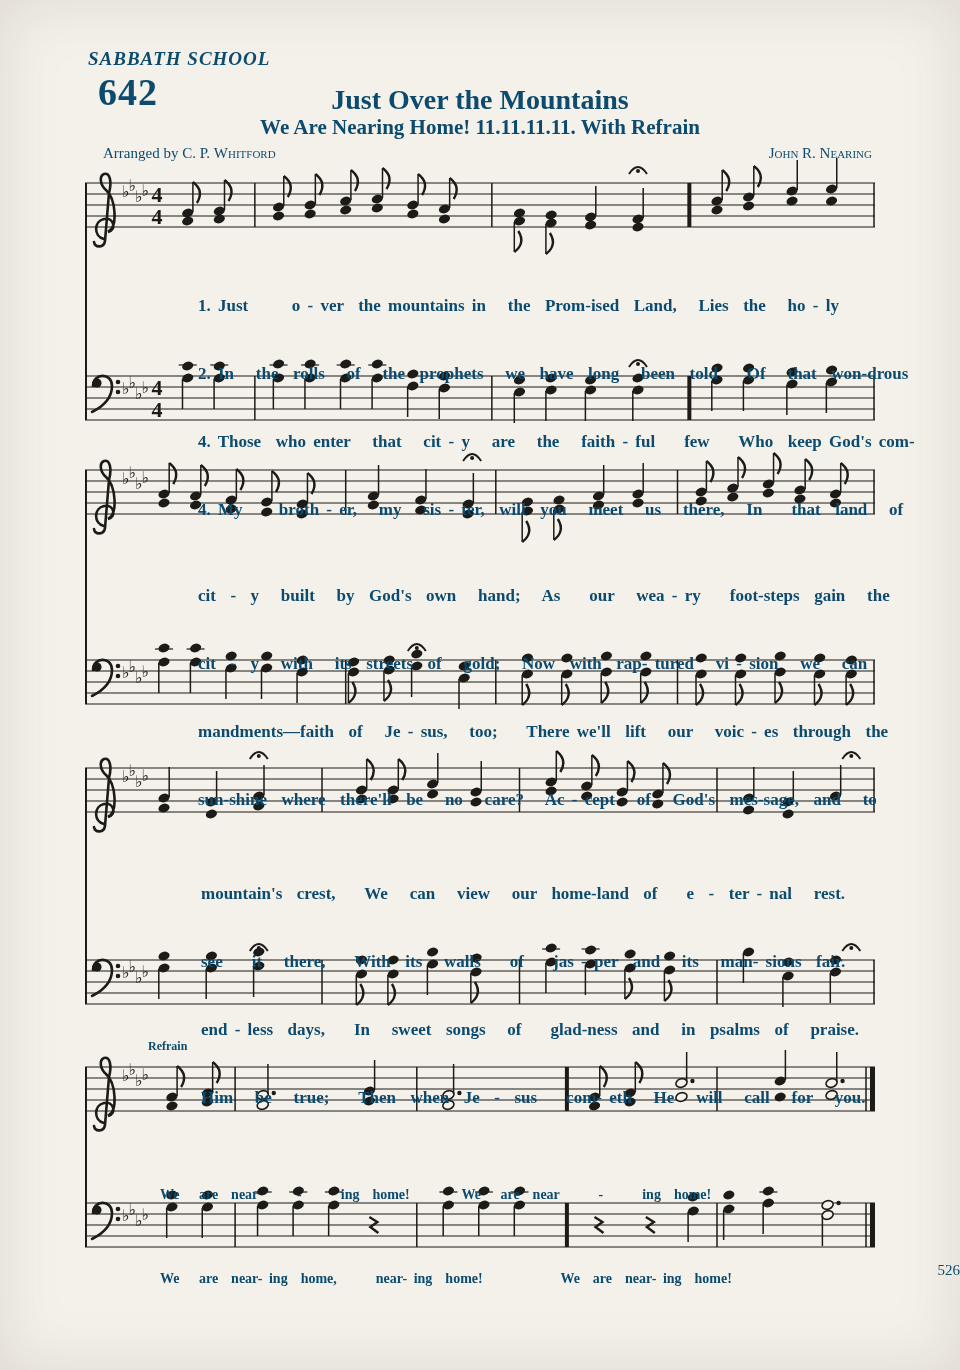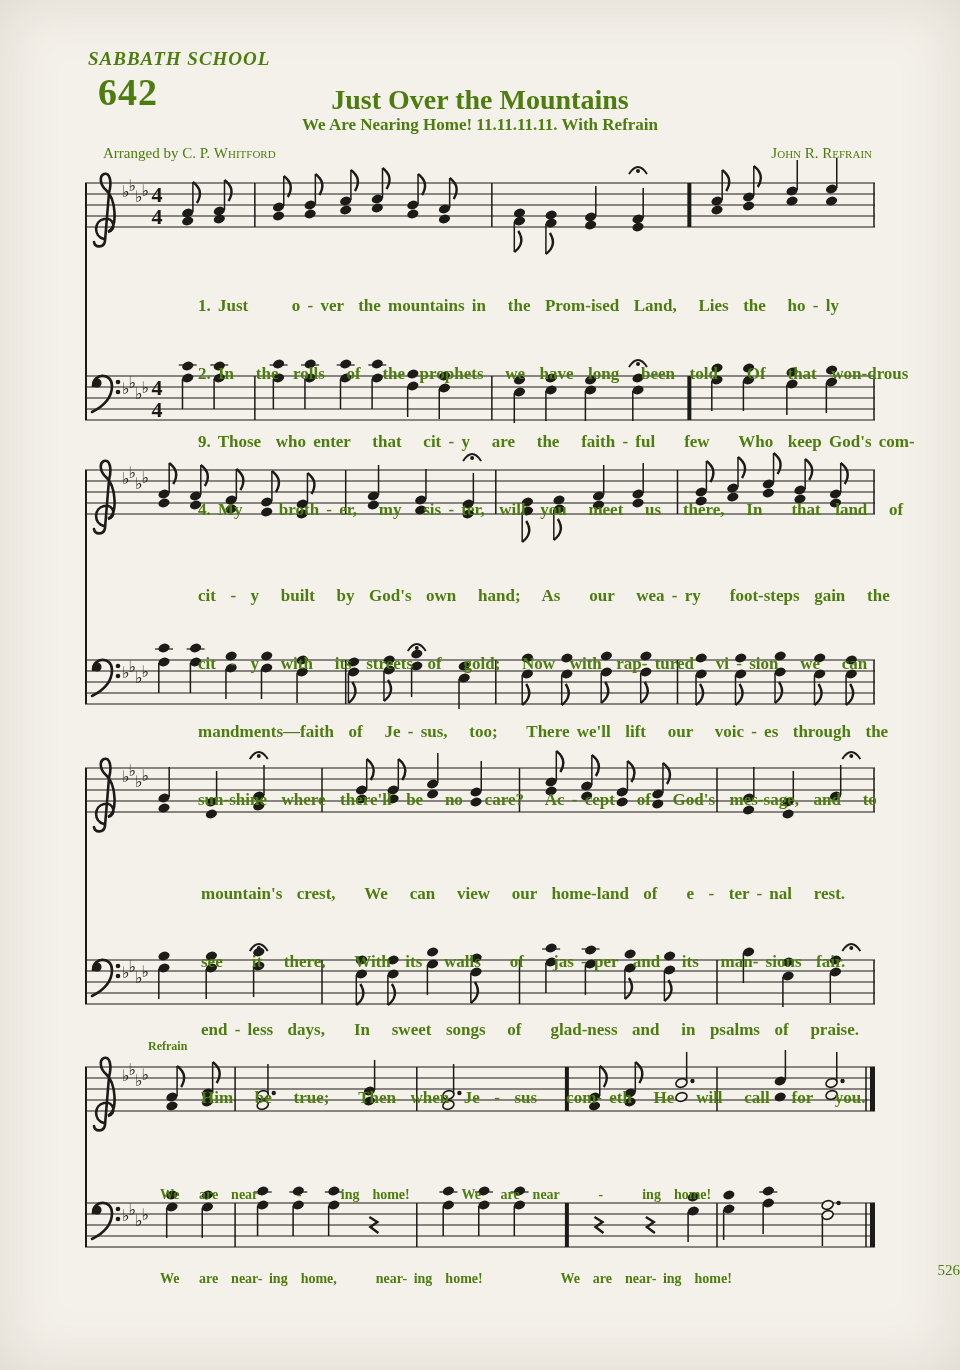--- a/index.html
+++ b/index.html
@@ -1,23 +1,23 @@
 <!DOCTYPE html>
 <html><head>
 <meta charset="utf-8">
 <style>
   html,body{margin:0;padding:0;background:#e8e5de;}
   .page{position:relative;width:960px;height:1370px;background:#f4f1ea;
-        font-family:"Liberation Serif",serif;color:#4d7c0f;overflow:hidden;
+        font-family:"Liberation Serif",serif;color:#0c4a6e;overflow:hidden;
         box-shadow:inset 0 0 60px rgba(120,110,90,.18);}
   .sabbath{position:absolute;left:88px;top:48px;font-style:italic;font-weight:bold;
            font-size:19px;letter-spacing:1px;}
   .hymnno{position:absolute;left:90px;top:70px;font-size:38px;font-weight:bold;letter-spacing:1px;margin-left:8px;}
   .title{position:absolute;left:0;right:0;top:84px;text-align:center;font-weight:bold;font-size:28px;}
-  .subtitle{position:absolute;left:0;right:0;top:115px;text-align:center;font-weight:bold;font-size:17px;}
+  .subtitle{position:absolute;left:0;right:0;top:115px;text-align:center;font-weight:bold;font-size:21px;}
   .attrib{position:absolute;left:103px;right:88px;top:145px;display:flex;
           justify-content:space-between;font-size:15px;gap:8px;}
   .sc{font-variant:small-caps;}
   .staff{position:absolute;left:85px;overflow:visible;}
   .syscon{position:absolute;left:85px;width:2px;background:#1c1b18;}
   .lyrics{position:absolute;left:150px;width:760px;font-weight:bold;font-size:17px;
           line-height:22.6px;white-space:pre;word-spacing:3px;margin-left:48px;}
   .lyrics div{white-space:pre;}
   .refrain-label{position:absolute;left:148px;top:1039px;font-weight:bold;font-size:12px;}
   .refrain-lyrics{position:absolute;left:160px;top:1125px;font-weight:bold;font-size:14px;
@@ -29,21 +29,21 @@
 
 <div class="page">
 
   <div class="sabbath">SABBATH SCHOOL</div>
   <div class="hymnno">642</div>
   <div class="title">Just Over the Mountains</div>
   <div class="subtitle">We Are Nearing Home! 11.11.11.11. With Refrain</div>
 
   <div class="attrib">
     <div><span>Arranged by C. P. </span><span class="sc">Whitford</span></div>
-    <div class="sc">John R. Refrain</div>
+    <div class="sc">John R. Nearing</div>
   </div>
 
   <div class="syscon" style="top:183px;height:237px"></div>
   <div class="syscon" style="top:470px;height:234px"></div>
   <div class="syscon" style="top:768px;height:236px"></div>
   <div class="syscon" style="top:1067px;height:180px"></div>
 
   <svg class="staff" style="top:159px" width="790" height="96" viewBox="0 0 790 96">
       <line x1="0" y1="24" x2="790" y2="24" stroke="#1c1b18" stroke-width="1.1"></line>
       <line x1="0" y1="35" x2="790" y2="35" stroke="#1c1b18" stroke-width="1.1"></line>
@@ -653,21 +653,21 @@
       <line x1="678.15" y1="25" x2="678.15" y2="55" stroke="#1c1b18" stroke-width="1.5"></line>
       <ellipse cx="742.6" cy="26" rx="5.7" ry="4.2" transform="rotate(-18 742.6 26)" fill="#f4f1ea" stroke="#1c1b18" stroke-width="1.6"></ellipse>
       <ellipse cx="742.6" cy="36" rx="5.7" ry="4.2" transform="rotate(-18 742.6 36)" fill="#f4f1ea" stroke="#1c1b18" stroke-width="1.6"></ellipse>
       <circle cx="753.6" cy="24" r="2.2" fill="#1c1b18"></circle>
       <line x1="737.4" y1="37" x2="737.4" y2="67" stroke="#1c1b18" stroke-width="1.5"></line>
     </svg>
 
   <div class="lyrics" style="top:250px">
     <div>1. Just      o - ver  the mountains in   the  Prom-ised  Land,   Lies  the   ho - ly</div>
     <div>2. In   the  rolls   of   the  prophets   we  have  long   been  told    Of   that  won-drous</div>
-    <div>9. Those  who enter   that   cit - y   are   the   faith - ful    few    Who  keep God's com-</div>
+    <div>4. Those  who enter   that   cit - y   are   the   faith - ful    few    Who  keep God's com-</div>
     <div>4. My     broth - er,   my   sis - ter,  will  you   meet   us   there,   In    that  land   of</div>
   </div>
 
   <div class="lyrics" style="top:540px">
     <div>cit  -  y   built   by  God's  own   hand;   As    our   wea - ry    foot-steps  gain   the</div>
     <div>cit  -  y   with   its  streets  of   gold;   Now  with  rap- tured   vi - sion   we   can</div>
     <div>mandments—faith  of   Je - sus,   too;    There we'll  lift   our   voic - es  through  the</div>
     <div>sun-shine  where  there'll  be   no   care?   Ac - cept   of   God's  mes-sage,  and   to</div>
   </div>
 

